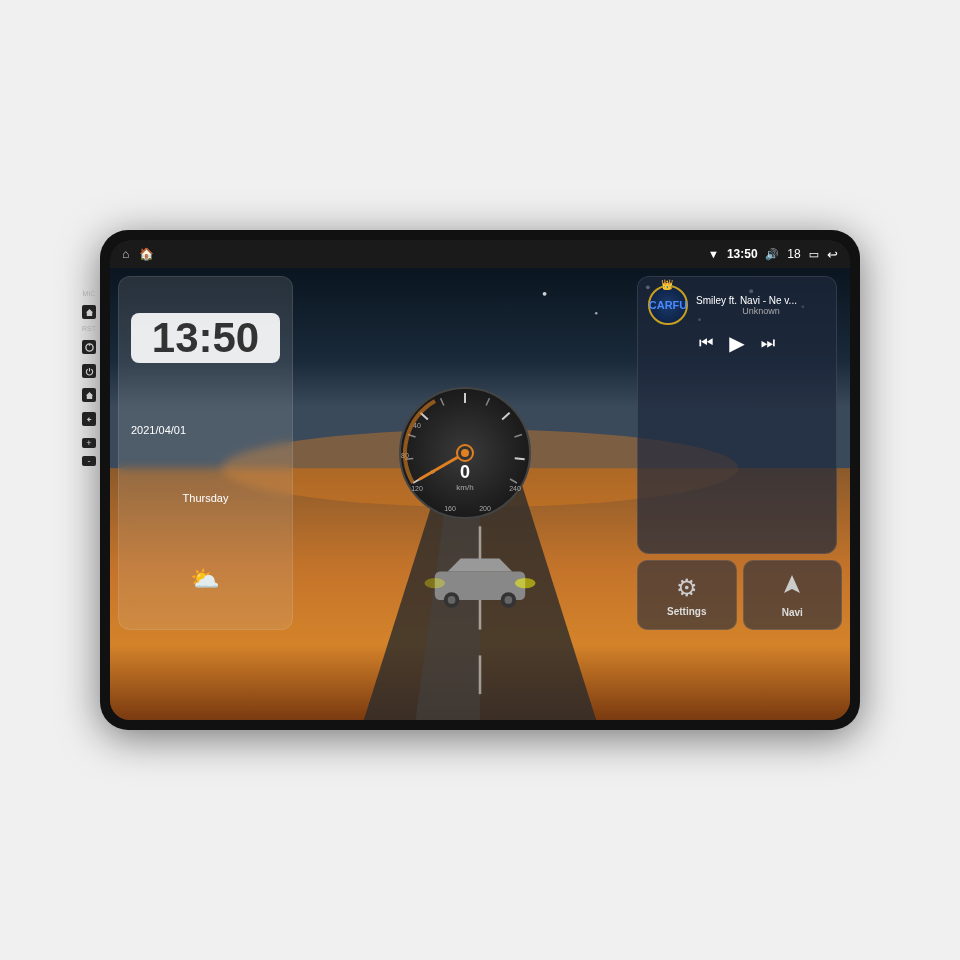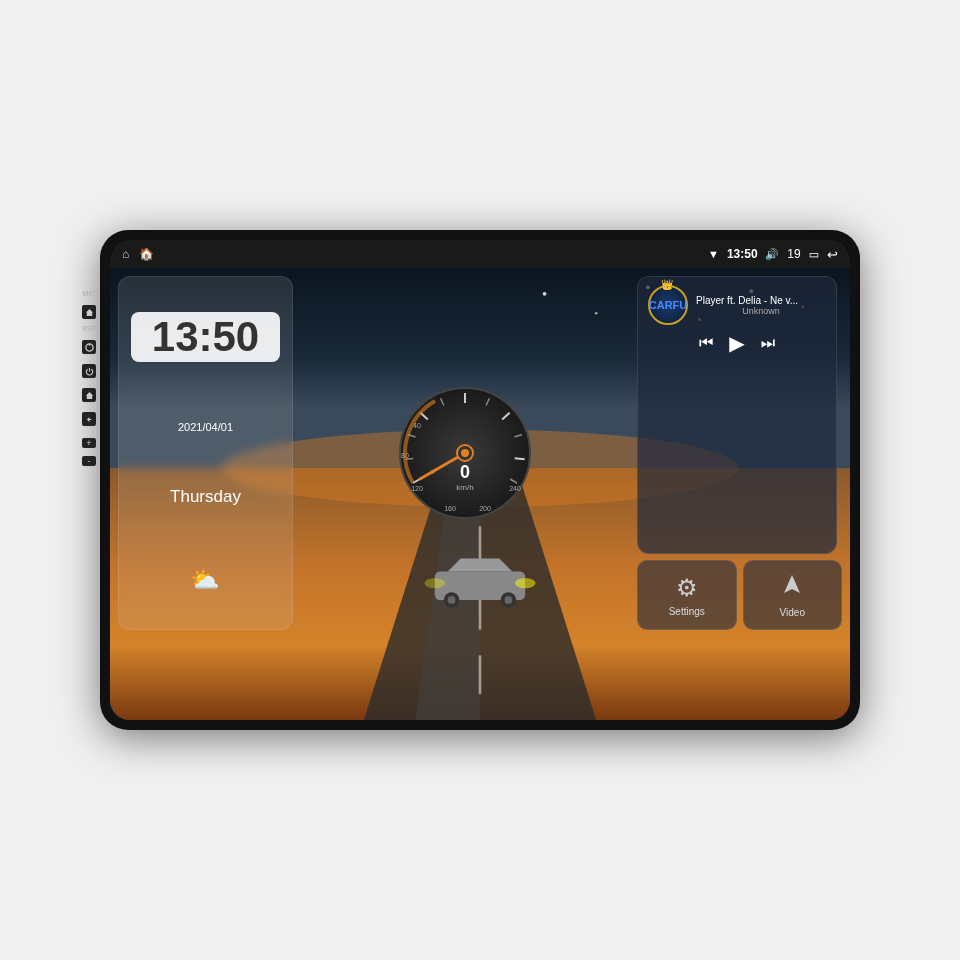--- a/index.html
+++ b/index.html
@@ -141,27 +141,27 @@
       background: rgba(255,255,255,0.9);
       border-radius: 8px;
       padding: 4px 8px;
       text-align: center;
       line-height: 1;
     }
 
     .clock-date {
       color: #fff;
       font-size: 11px;
-      text-align: center;
+      text-align: left;
       margin-top: 4px;
     }
 
     .clock-day {
       color: #fff;
-      font-size: 17px;
+      font-size: 11px;
       text-align: center;
     }
 
     .weather-icon {
       font-size: 24px;
       text-align: center;
       margin-top: 4px;
     }
 
     
@@ -251,20 +251,21 @@
     }
 
     .sq-widget .icon {
       font-size: 24px;
       color: #ccc;
     }
 
     .sq-widget .label {
       color: #ddd;
       font-size: 10px;
+      font-weight: bold;
     }
 
     
     .bottom-bar {
       background: rgba(40,30,20,0.85);
       height: 82px;
       display: flex;
       align-items: center;
       justify-content: space-around;
       padding: 0 10px;
@@ -353,21 +354,21 @@
 
     <div class="status-bar">
       <div class="status-left">
         <span class="status-icon">⌂</span>
         <span class="status-icon">🏠</span>
       </div>
       <div class="status-right">
         <span style="font-size:11px">▼</span>
         <span style="font-weight:bold">13:50</span>
         <span style="font-size:11px">🔊</span>
-        <span>19</span>
+        <span>18</span>
         <span style="font-size:11px">▭</span>
         <span style="font-size:13px">↩</span>
       </div>
     </div>
 
     <div class="main-content">
 
       <div style="position:absolute;inset:0;pointer-events:none;z-index:0">
         <svg width="100%" height="100%" viewBox="0 0 740 350" preserveAspectRatio="xMidYMid slice" xmlns="http://www.w3.org/2000/svg">
 
@@ -477,21 +478,21 @@
 
         <div class="right-section">
 
           <div class="music-widget" style="flex:1">
             <div class="music-top">
               <div class="music-logo">
                 <span class="music-logo-crown">👑</span>
                 <span style="color:#4a8aff;font-size:11px;font-weight:bold">CARFU</span>
               </div>
               <div class="music-info">
-                <div class="music-title">Player ft. Delia - Ne v...</div>
+                <div class="music-title">Smiley ft. Navi - Ne v...</div>
                 <div class="music-artist">Unknown</div>
               </div>
             </div>
             <div class="music-controls">
               <span class="ctrl-btn">⏮</span>
               <span class="ctrl-btn play">▶</span>
               <span class="ctrl-btn">⏭</span>
             </div>
           </div>
 
@@ -500,21 +501,21 @@
               <span class="icon">⚙</span>
               <span class="label">Settings</span>
             </div>
             <div class="sq-widget">
 
               <span class="icon" style="font-size:22px">
                 <svg width="24" height="24" viewBox="0 0 24 24" fill="#ccc" xmlns="http://www.w3.org/2000/svg">
                   <path d="M12 2 L20 20 L12 16 L4 20 Z"></path>
                 </svg>
               </span>
-              <span class="label">Video</span>
+              <span class="label">Navi</span>
             </div>
           </div>
         </div>
 
       </div>
 
       <div class="bottom-bar">
 
         <div class="bottom-btn">
           <span class="icon">

